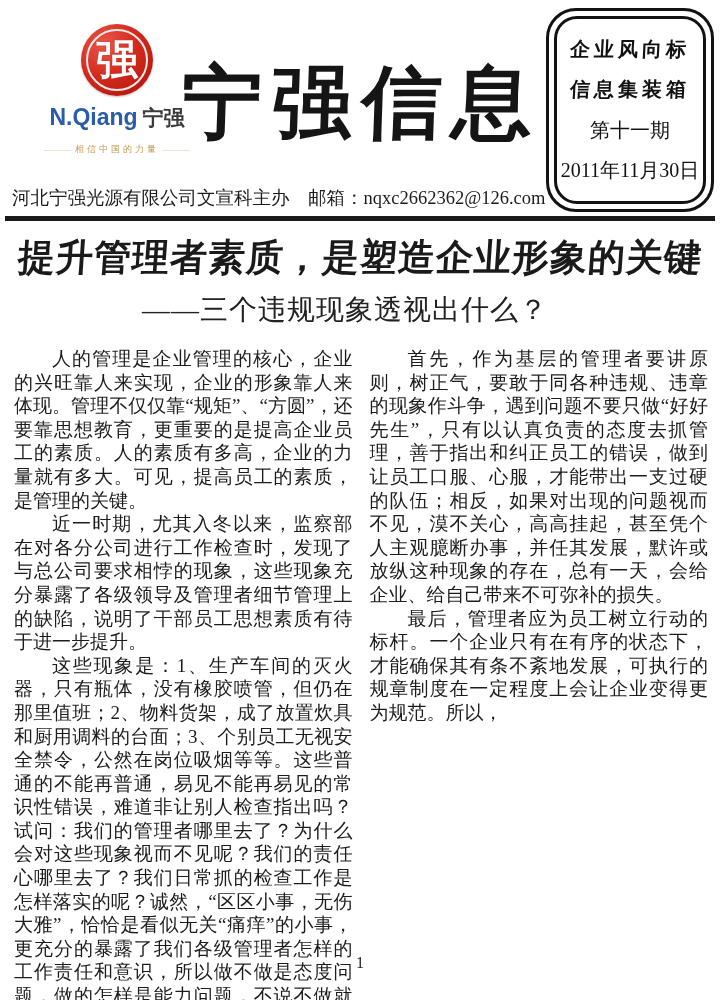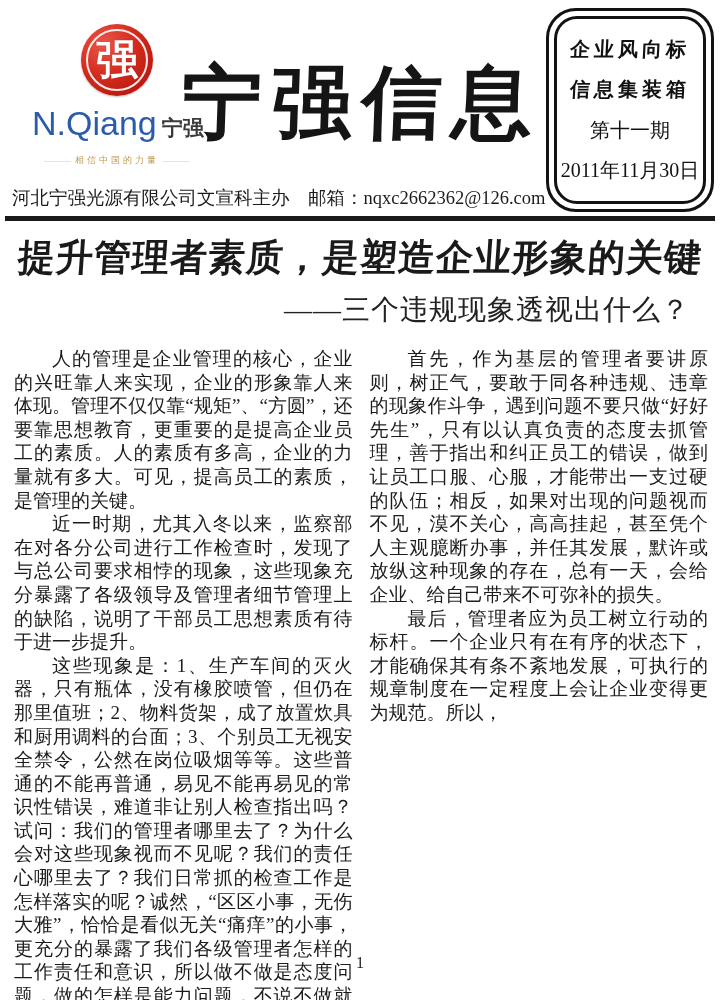--- a/index.html
+++ b/index.html
@@ -20,21 +20,21 @@
     box-shadow:0 1px 2px rgba(0,0,0,.25);
   }
   .seal-ring { position:absolute; inset:5px; border:2px solid rgba(255,255,255,.9); border-radius:50%; }
   .seal-char {
     color:#ffffff; font-size:42px; font-weight:bold; line-height:1;
     font-family:"Liberation Serif",serif; text-shadow:0 0 1px rgba(120,0,0,.6);
   }
   .brand-line { white-space:nowrap; }
   .brand-en {
     font-family:"Liberation Sans","DejaVu Sans",sans-serif;
-    color:#2a5caa; font-size:34px; font-weight:normal; letter-spacing:0px;
+    color:#2a5caa; font-size:23px; font-weight:bold; letter-spacing:0px;
   }
   .brand-cn { color:#3a3a3a; font-size:21px; font-weight:bold; margin-left:5px; }
   .tagline { margin-top:11px; color:#c2984e; font-size:9px; letter-spacing:3px; white-space:nowrap; }
   .tagline::before, .tagline::after { content:"———"; color:#d8c18e; letter-spacing:0; margin:0 4px; }
 
   
   .title {
     position:absolute; left:178px; top:38px; width:368px; height:130px;
     font-size:80px; font-weight:bold; letter-spacing:10px; line-height:130px;
     text-align:center; color:#151515; white-space:nowrap;
@@ -58,21 +58,21 @@
   .publisher { position:absolute; left:12px; top:185px; font-size:18.5px; color:#1c1c1c; white-space:nowrap; }
   .rule { position:absolute; left:5px; top:216px; width:710px; height:4.5px; background:#1a1a1a; }
 
   
   .headline {
     position:absolute; left:0; top:233px; width:720px; text-align:center;
     font-size:37px; font-weight:bold; color:#1a1a1a; letter-spacing:1px;
     transform:skewX(-4deg); white-space:nowrap;
   }
   .subtitle {
-    position:absolute; left:0; top:291px; width:720px; text-align:right; padding-right:30px;
+    position:absolute; left:0; top:291px; width:720px; text-align:center; padding-right:30px;
     font-size:28px; font-weight:normal; color:#222; letter-spacing:1px; white-space:nowrap;
   }
 
   
   .columns { position:absolute; left:14px; top:347px; width:694px; display:flex; gap:17px; }
   .col { width:339px; }
   .col p {
     font-size:19px; line-height:23.6px; text-align:justify; text-justify:inter-ideograph;
     text-indent:2em; color:#1c1c1c; word-break:break-all;
   }

